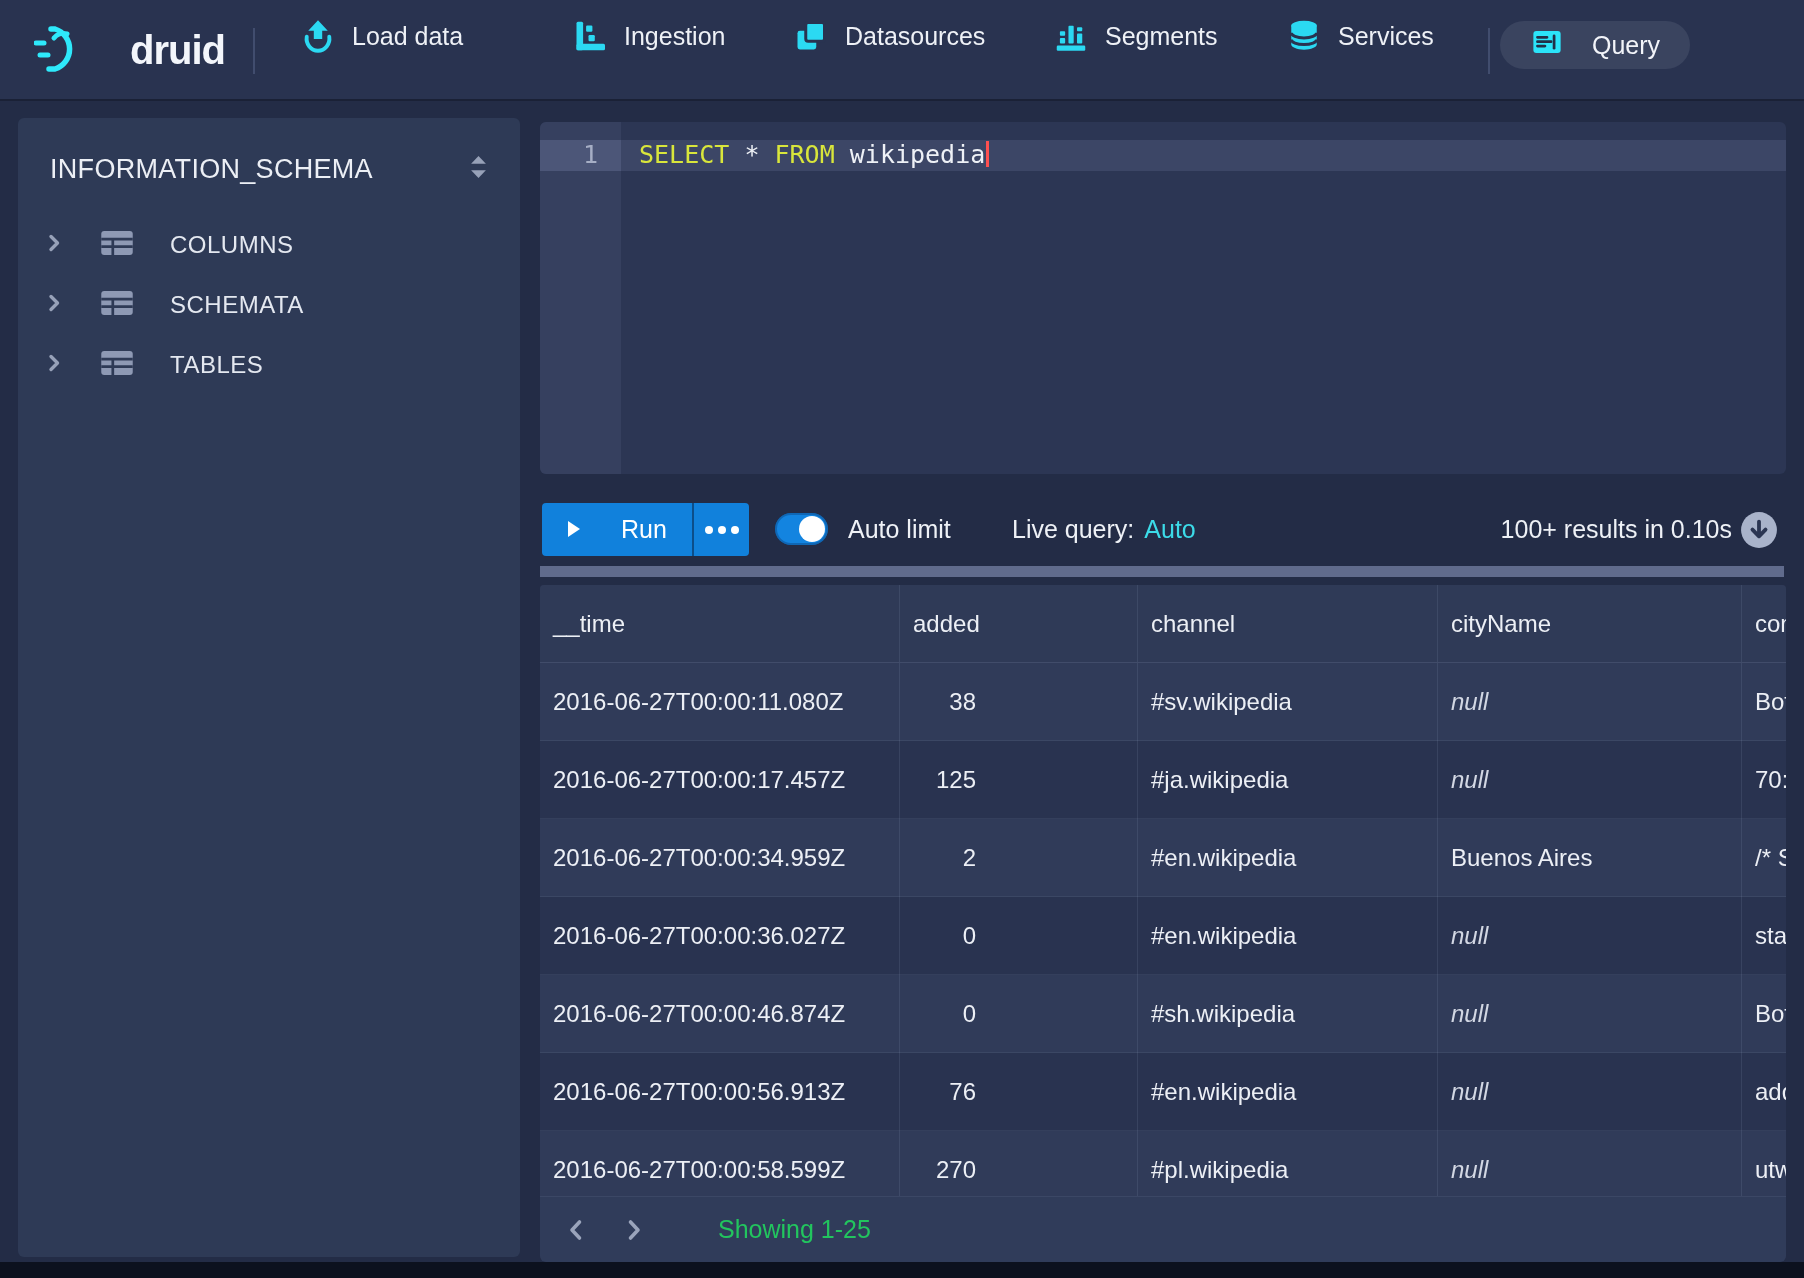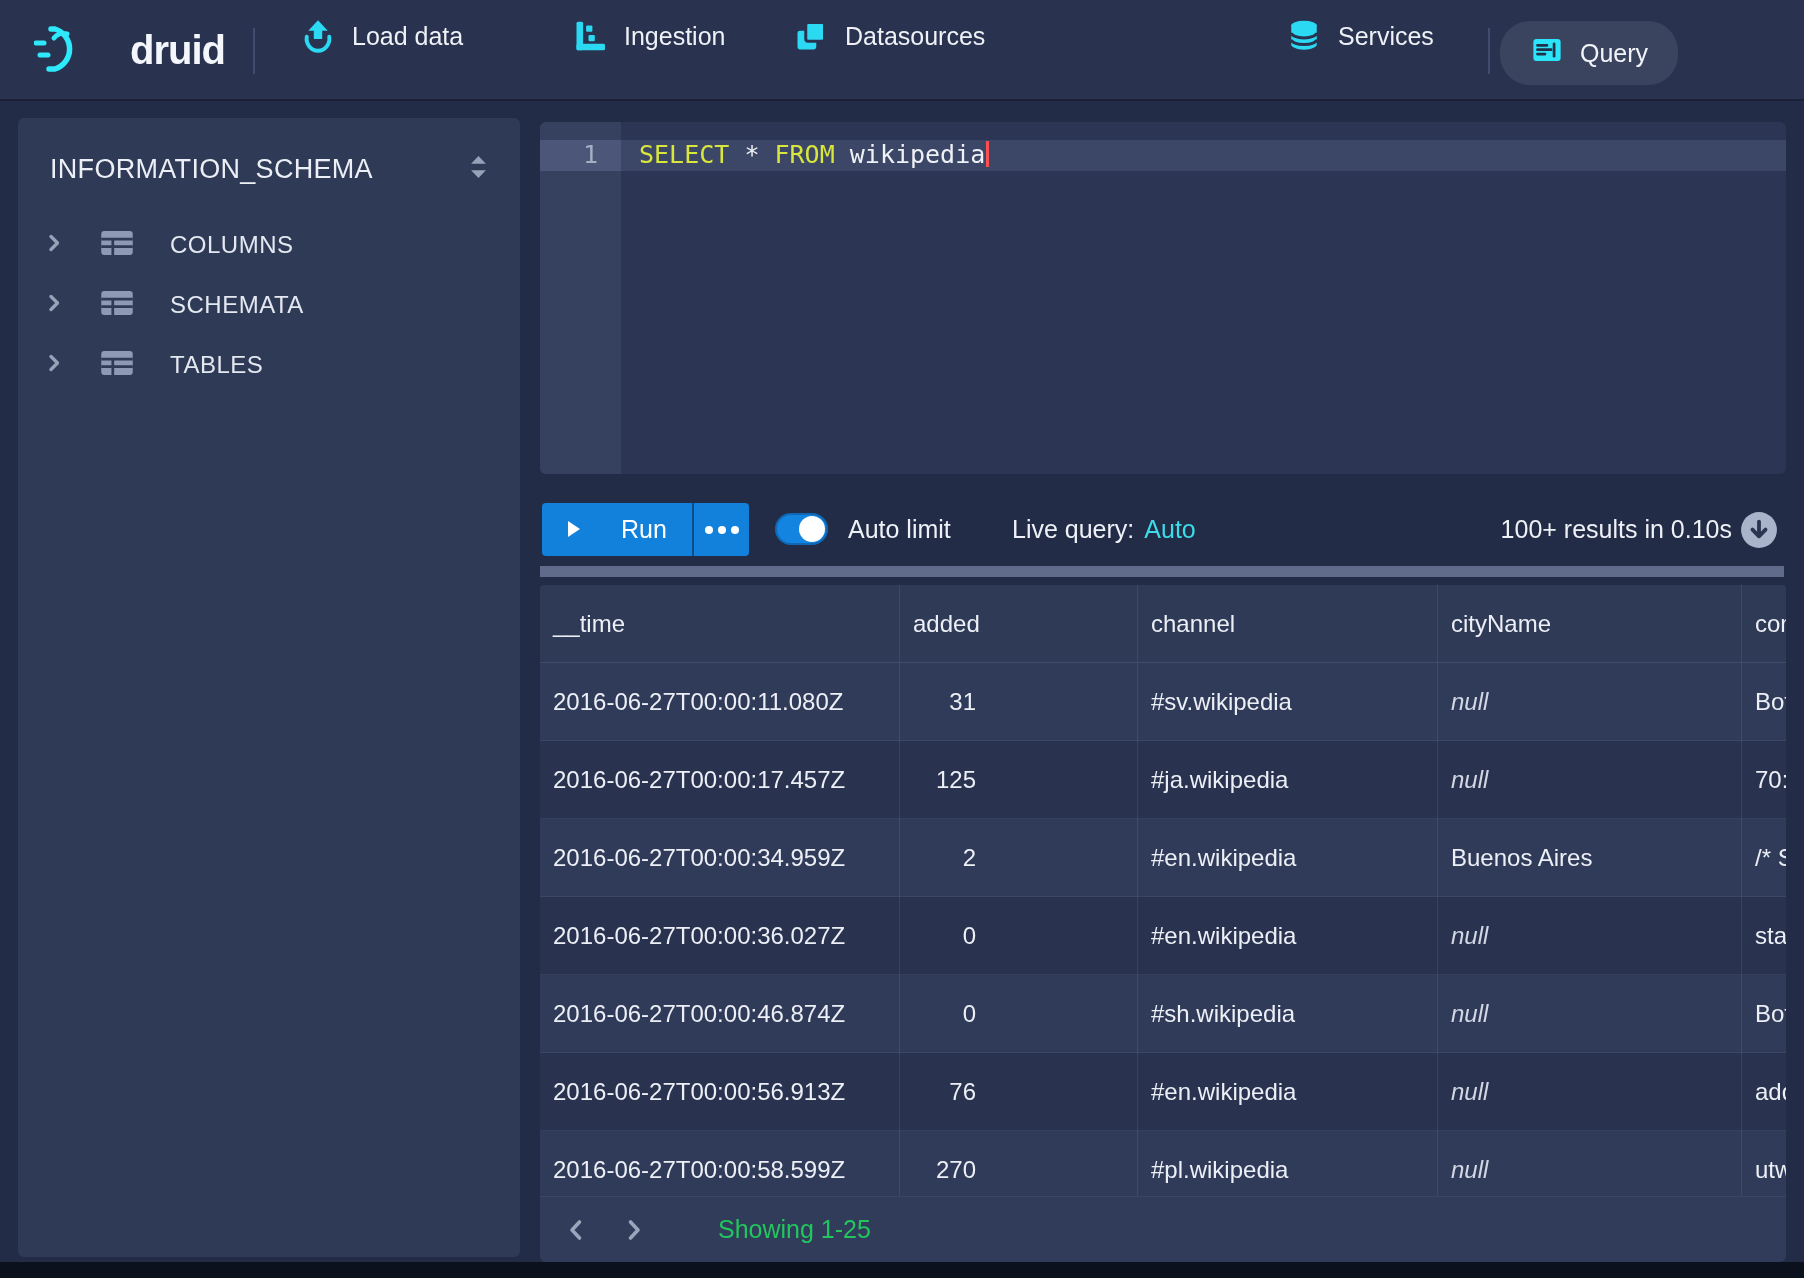--- a/index.html
+++ b/index.html
@@ -7,21 +7,21 @@
   body { font-family:"Liberation Sans","DejaVu Sans",sans-serif; }
   .screen { position:relative; width:1804px; height:1278px; background:#232c46; overflow:hidden; }
 
   
   .nav { position:absolute; left:0; top:0; width:1804px; height:101px; background:#293350; border-bottom:2px solid #1a2136; }
   .brand { position:absolute; left:34px; top:0; height:101px; display:flex; align-items:center; gap:32px; cursor:pointer; }
   .brand-text { font-size:40px; font-weight:600; color:#f3f6fb; letter-spacing:-1px; }
   .nav-sep { position:absolute; top:28px; width:2px; height:46px; background:#414d6e; }
   .nav-item { position:absolute; top:0; height:72px; display:flex; align-items:center; gap:16px; color:#eef1f6; font-size:25px; cursor:pointer; }
   .nav-item .ico { display:flex; align-items:center; }
-  .nav-pill { position:absolute; top:21px; height:64px; padding:0 30px; display:flex; align-items:center; gap:16px; background:#3a445f; border-radius:30px; color:#f2f4f9; font-size:25px; cursor:pointer; }
+  .nav-pill { position:absolute; top:21px; height:48px; padding:0 30px; display:flex; align-items:center; gap:28px; background:#3a445f; border-radius:30px; color:#f2f4f9; font-size:25px; cursor:pointer; }
 
   
   .sidebar { position:absolute; left:18px; top:118px; width:502px; height:1139px; background:#2e3a56; border-radius:6px; }
   .schema-head { display:flex; align-items:flex-start; padding:36px 32px 0 32px; }
   .schema-title { font-size:27px; color:#eceff5; letter-spacing:0.3px; flex:1; }
   .tree { margin-top:30px; }
   .tree-item { height:60px; display:flex; align-items:center; padding-left:26px; gap:35px; cursor:pointer; }
   .tree-item .lbl { font-size:24px; color:#e4e8f0; letter-spacing:0.5px; }
 
   
@@ -117,20 +117,33 @@
     <div class="nav-item" style="left:793px">
       <span class="ico">
         <svg width="36" height="36" viewBox="0 0 24 24">
           <rect x="3" y="8.5" width="12.5" height="12.5" rx="1.6" fill="#2bd9f2"></rect>
           <rect x="8.5" y="3" width="12.5" height="12.5" rx="1.6" fill="#2bd9f2" stroke="#293350" stroke-width="2"></rect>
         </svg>
       </span>
       <span class="nav-label">Datasources</span>
     </div>
 
+    <div class="nav-item" style="left:1053px">
+      <span class="ico">
+        <svg width="36" height="36" viewBox="0 0 24 24" fill="#2bd9f2">
+          <rect x="2.5" y="18.4" width="19" height="3.4" rx="0.8"></rect>
+          <rect x="4.6" y="13.4" width="3.5" height="3.6" rx="0.6"></rect>
+          <rect x="4.6" y="8.8" width="3.5" height="3" rx="0.6"></rect>
+          <rect x="10.3" y="5.2" width="3.5" height="11.8" rx="0.6"></rect>
+          <rect x="16" y="10.4" width="3.5" height="6.6" rx="0.6"></rect>
+          <rect x="16" y="6.2" width="3.5" height="2.6" rx="0.6"></rect>
+        </svg>
+      </span>
+      <span class="nav-label">Segments</span>
+    </div>
 
     <div class="nav-item" style="left:1286px">
       <span class="ico">
         <svg width="36" height="36" viewBox="0 0 24 24">
           <path d="M3.5 5 V17.7 c0 1.9 3.8 3.4 8.5 3.4 s8.5 -1.5 8.5 -3.4 V5 Z" fill="#2bd9f2"></path>
           <ellipse cx="12" cy="5" rx="8.5" ry="3.1" fill="#2bd9f2"></ellipse>
           <path d="M3.5 9.9 c0 1.9 3.8 3.4 8.5 3.4 s8.5 -1.5 8.5 -3.4" fill="none" stroke="#293350" stroke-width="2"></path>
           <path d="M3.5 14.3 c0 1.9 3.8 3.4 8.5 3.4 s8.5 -1.5 8.5 -3.4" fill="none" stroke="#293350" stroke-width="2"></path>
         </svg>
       </span>
@@ -254,21 +267,21 @@
       <div class="thead">
         <div class="cell col-time">__time</div>
         <div class="cell col-added">added</div>
         <div class="cell col-channel">channel</div>
         <div class="cell col-city">cityName</div>
         <div class="cell col-comment">comment</div>
       </div>
       <div id="tbody">
           <div class="trow light">
     <div class="cell col-time">2016-06-27T00:00:11.080Z</div>
-    <div class="cell col-added">31</div>
+    <div class="cell col-added">38</div>
     <div class="cell col-channel">#sv.wikipedia</div>
     <div class="cell col-city null-val">null</div>
     <div class="cell col-comment">Bot</div>
   </div>
           <div class="trow dark">
     <div class="cell col-time">2016-06-27T00:00:17.457Z</div>
     <div class="cell col-added">125</div>
     <div class="cell col-channel">#ja.wikipedia</div>
     <div class="cell col-city null-val">null</div>
     <div class="cell col-comment">70:</div>

